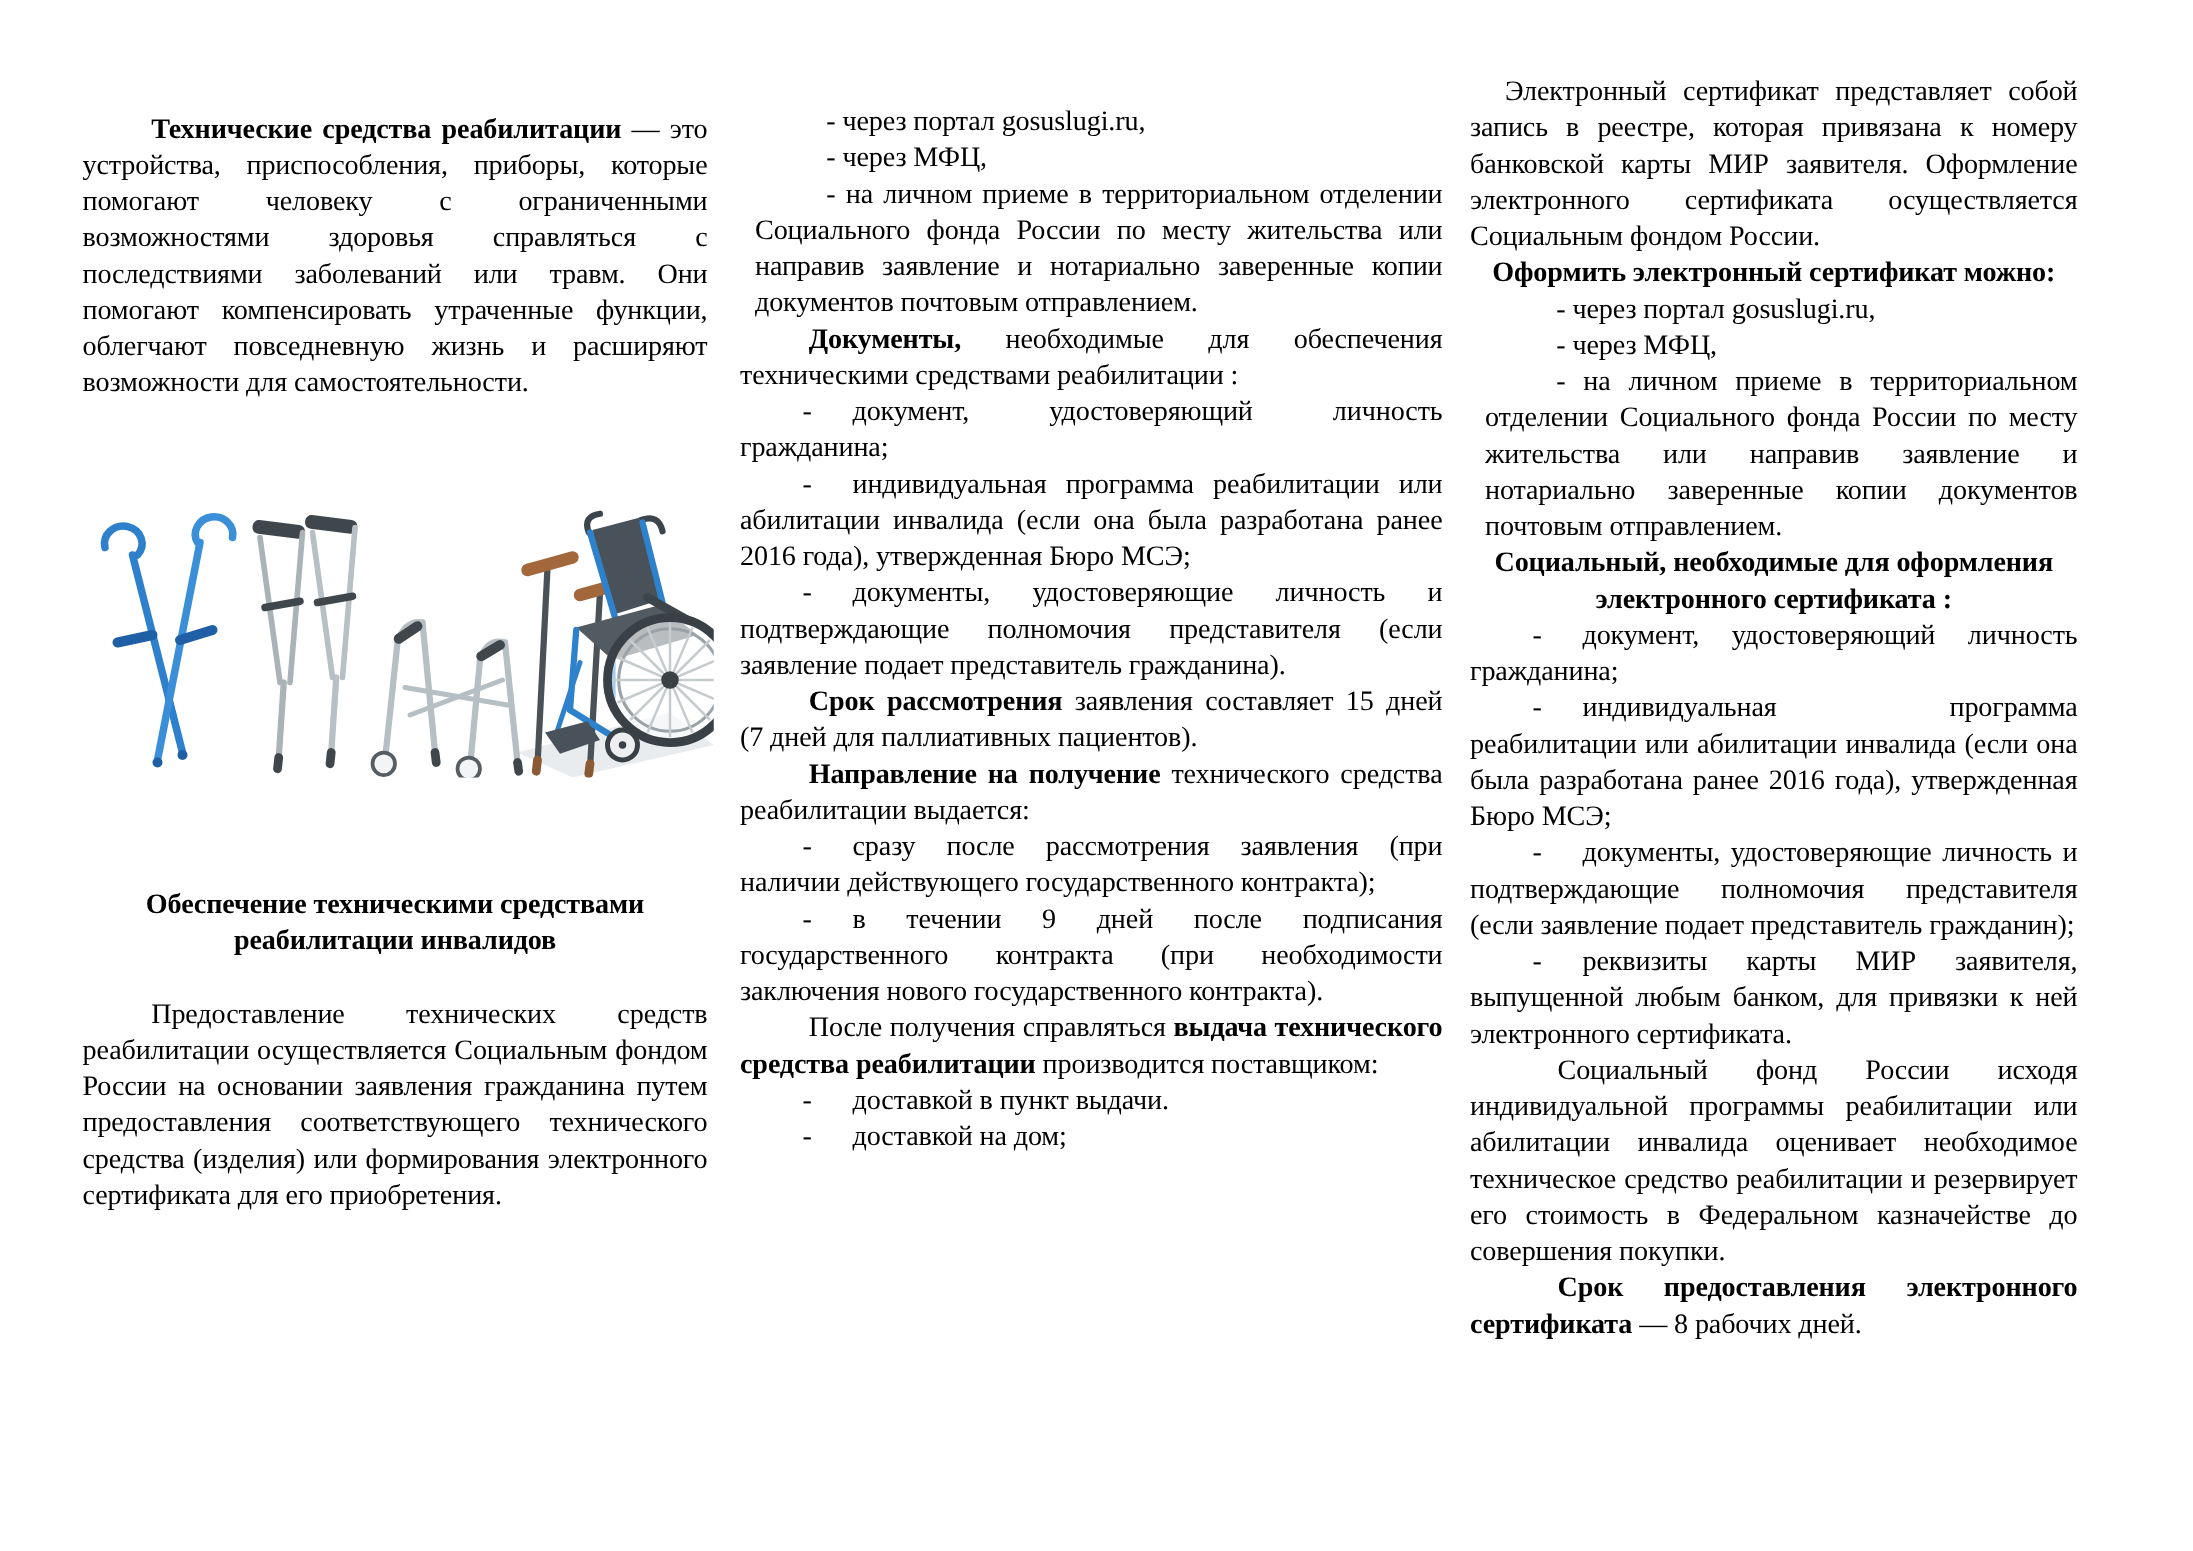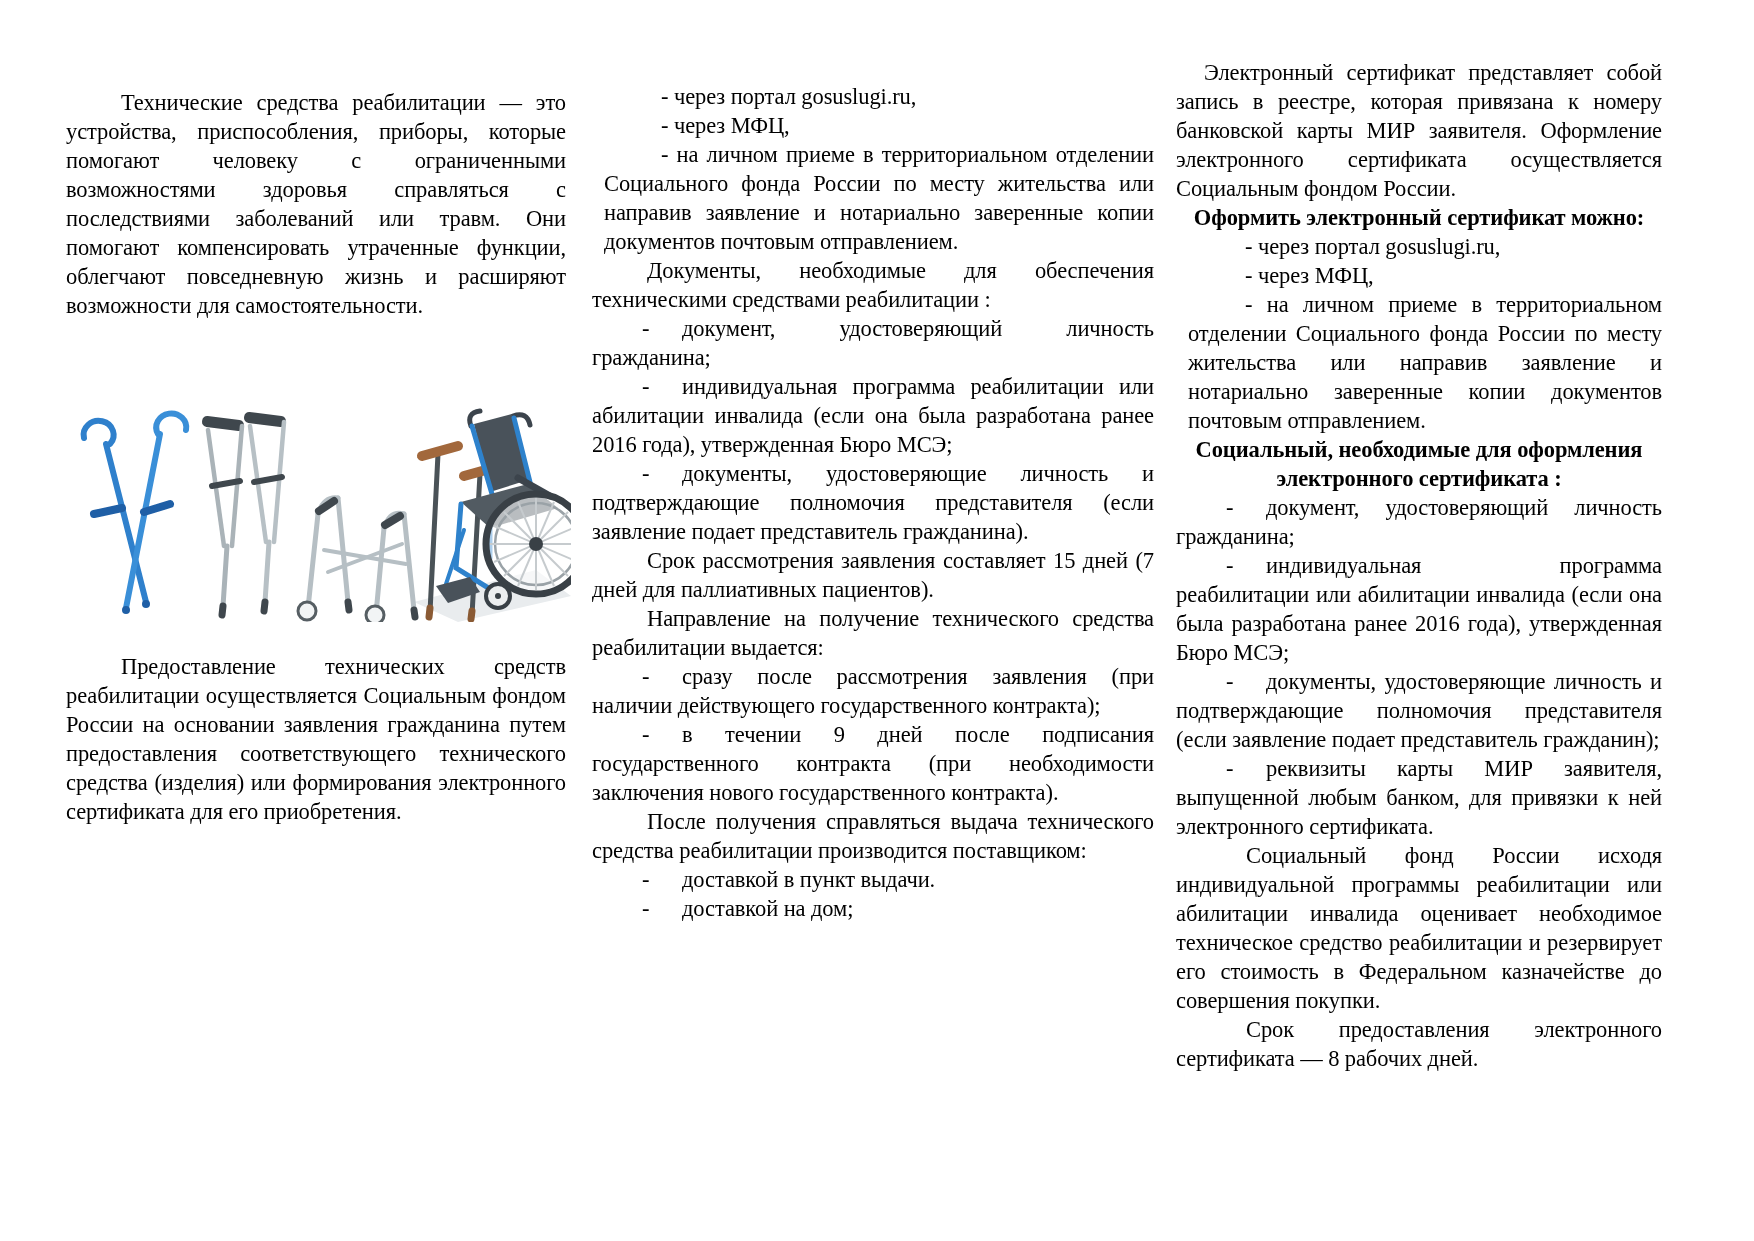--- a/index.html
+++ b/index.html
@@ -10,21 +10,21 @@
     font-family:"Liberation Serif", serif;
     font-size:22.5px;line-height:29px;color:#000;
     letter-spacing:-0.1px;
     overflow:hidden;
   }
   .col{position:absolute;text-align:justify;}
   .col-left{left:66px;top:88px;width:500px;}
   .col-mid{left:592px;top:82px;width:562px;}
   .col-right{left:1176px;top:58px;width:486px;}
   p{margin:0;}
-  .b{font-weight:normal;}
+  .b{font-weight:bold;}
   .center{text-align:center;font-weight:bold;}
   .ind{text-indent:55px;}
   .ind-sm{text-indent:28px;}
   .ind-lg{text-indent:70px;}
   .li-a{text-indent:57px;margin-left:12px;}
   .li-b{text-indent:0;}
   .li-b .dash{display:inline-block;width:90px;padding-left:50px;box-sizing:border-box;text-indent:0;}
   .illus{margin-top:42px;height:260px;}
   .h-provision{margin-top:86px;}
   .p-provision{margin-top:30px;}
@@ -119,20 +119,21 @@
             <line x1="428" y1="164" x2="512" y2="200"></line>
             <line x1="512" y1="164" x2="428" y2="200"></line>
           </g>
           <circle cx="470" cy="182" r="7" fill="#394046"></circle>
           <circle cx="432" cy="234" r="12" fill="#eceeef" stroke="#394046" stroke-width="4"></circle>
           <circle cx="432" cy="234" r="3" fill="#394046"></circle>
         </g>
       </svg>
     </div>
 
+    <p class="center h-provision">Обеспечение техническими средствами реабилитации инвалидов</p>
     <p class="ind p-provision">Предоставление технических средств реабилитации осуществляется Социальным фондом России на основании заявления гражданина путем предоставления соответствующего технического средства (изделия) или формирования электронного сертификата для его приобретения.</p>
   </div>
 
   <div class="col col-mid">
     <p class="li-a">- через портал gosuslugi.ru,</p>
     <p class="li-a">- через МФЦ,</p>
     <p class="li-a">- на личном приеме в территориальном отделении Социального фонда России по месту жительства или направив заявление и нотариально заверенные копии документов почтовым отправлением.</p>
 
     <p class="ind"><span class="b">Документы,</span><span> необходимые для обеспечения техническими средствами реабилитации :</span></p>
     <p class="li-b"><span class="dash">-</span><span>документ, удостоверяющий личность гражданина;</span></p>

